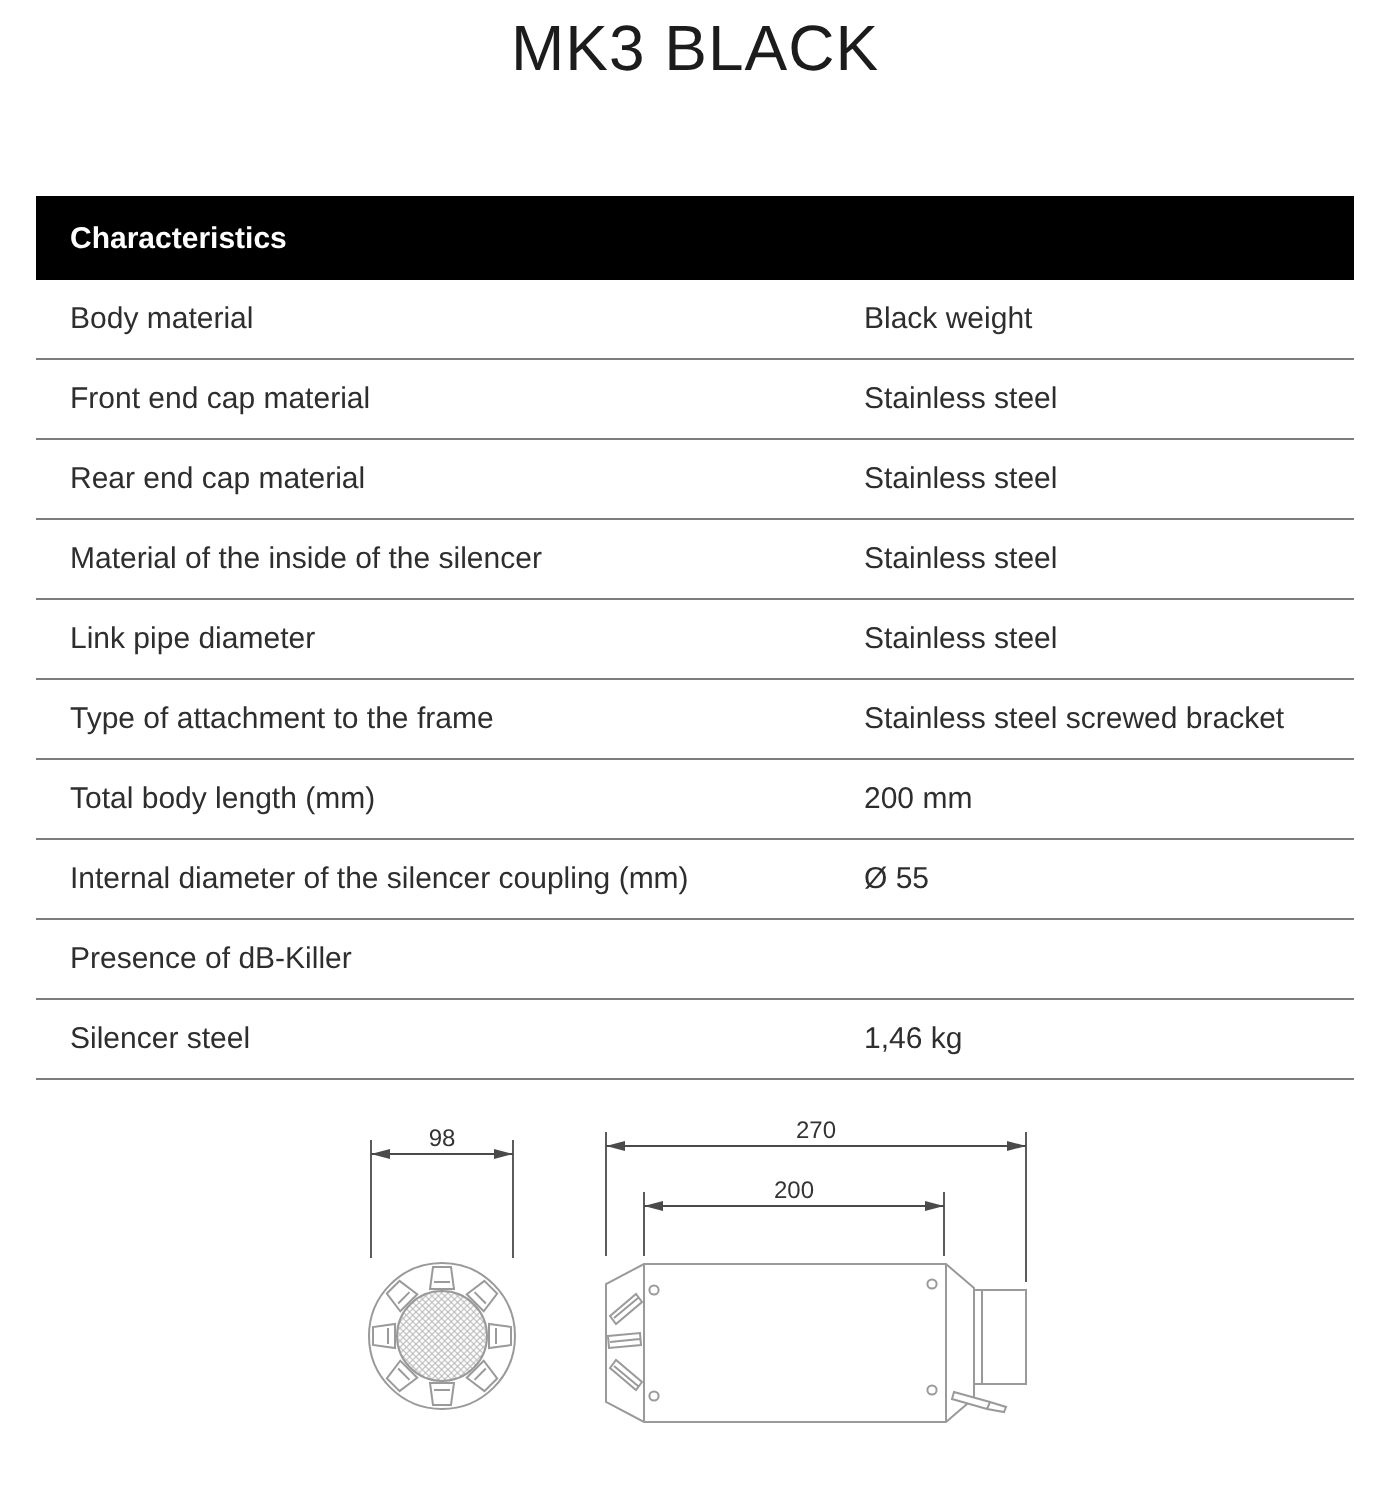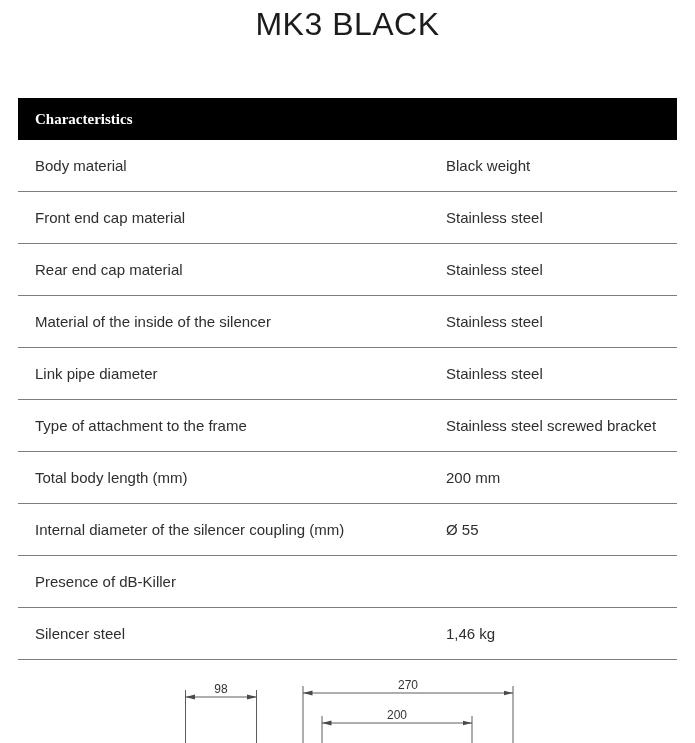--- a/index.html
+++ b/index.html
@@ -11,28 +11,27 @@
     margin:6px 0 0;height:36px;line-height:36px;
     font-size:32px;font-weight:400;text-align:center;color:#1c1c1c;
     letter-spacing:.5px;
   }
   .spec-table{
     margin:56px 18px 0;
   }
   .spec-table .thead{
     background:#000000;color:#ffffff;height:42px;
     display:flex;align-items:center;padding-left:17px;box-sizing:border-box;
-    font-size:15px;font-weight:700;font-family:Liberation Serif, serif;
+    font-size:15px;font-weight:700;
   }
   .spec-table .row{
-    height:52px;box-sizing:border-box;
+    height:40px;box-sizing:border-box;
     display:grid;grid-template-columns:414px 1fr;align-items:center;
     border-bottom:1px solid #7d7d7d;
     font-size:15px;
-    gap:14px;
   }
   .spec-table .cell.label{padding-left:17px;}
   .spec-table .cell.value{padding-left:0;}
   .drawing-wrap{margin-top:0;}
   svg text{font:12px "Liberation Sans", sans-serif;fill:#333;}
 </style>
 </head>
 <body>
 
 <h1 class="page-title">MK3 BLACK</h1>

